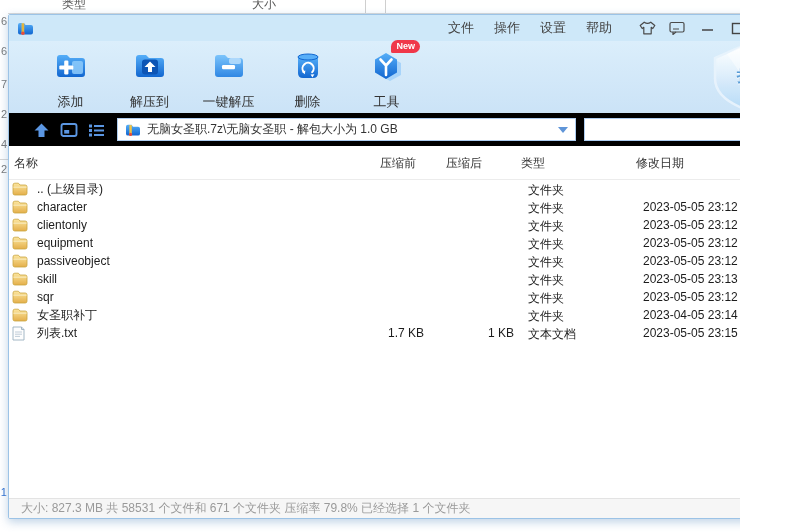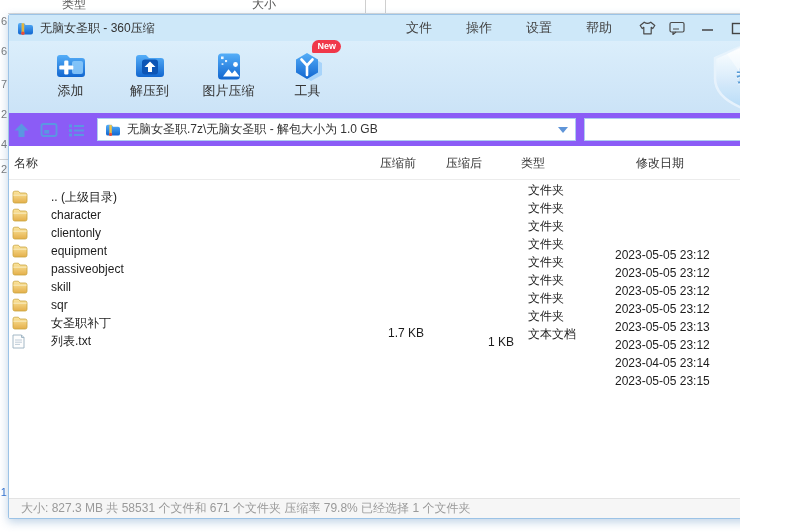--- a/index.html
+++ b/index.html
@@ -25,59 +25,59 @@
   
   .win{position:absolute;left:8px;top:14px;width:777px;height:503px;background:#fff;
        border:1px solid #9cc3e6;border-radius:2px;box-shadow:0 3px 10px rgba(110,155,200,.45);
        display:flex;flex-direction:column;overflow:hidden;}
 
   
   .titlebar{height:26px;flex:none;background:#cee8f9;display:flex;align-items:center;padding:0 10px 0 8px;}
   .titlebar .ticon{flex:none;width:17px;height:15px;margin-right:6px;}
   .titlebar .ttext{font-size:12px;color:#333;white-space:nowrap;}
   .titlebar .spacer{flex:1;}
-  .menus{display:flex;gap:34px;margin-right:26px;font-size:13px;color:#444;}
+  .menus{display:flex;gap:20px;margin-right:26px;font-size:13px;color:#444;}
   .menus span{cursor:default;}
   .winicons{display:flex;gap:12px;align-items:center;}
   .winicons .wi{width:18px;height:16px;display:flex;align-items:center;justify-content:center;}
 
   
   .toolbar{height:72px;flex:none;background:linear-gradient(#dbeefb,#cbe3f7);display:flex;align-items:flex-start;padding-left:22px;position:relative;}
-  .tbtn{width:79px;display:flex;flex-direction:column;align-items:center;gap:1px;padding-top:10px;position:relative;cursor:default;}
+  .tbtn{width:79px;display:flex;flex-direction:column;align-items:center;gap:12px;padding-top:10px;position:relative;cursor:default;}
   .tbtn .tlabel{font-size:13px;color:#333;white-space:nowrap;}
   .badge{position:absolute;top:-1px;right:6px;background:#f0384a;color:#fff;font-size:9px;font-weight:bold;
          padding:1px 5px;border-radius:8px 8px 8px 2px;line-height:11px;}
   .scan{position:absolute;right:17px;top:4px;width:58px;height:64px;}
   .scan .slabel{position:absolute;left:0;top:22px;width:100%;text-align:right;font-size:15px;font-weight:bold;
                 color:#569bd6;letter-spacing:1px;text-shadow:0 1px 1px rgba(255,255,255,.9);}
 
   
-  .navrow{height:33px;flex:none;background:#8b5cf6;display:flex;align-items:center;padding:0 12px 0 4px;}
+  .navrow{height:33px;flex:none;background:#000000;display:flex;align-items:center;padding:0 12px 0 24px;}
   .nicon{flex:none;margin-right:10px;display:flex;align-items:center;}
   .addrbox{flex:1;height:21px;background:#fff;border:1px solid #aecdf0;display:flex;align-items:center;padding:0 7px;margin-right:8px;}
   .addrbox .zi{flex:none;width:16px;height:14px;margin-right:6px;}
   .addrbox .atext{font-size:12px;color:#333;white-space:nowrap;overflow:hidden;flex:1;}
   .addrbox .drop{flex:none;width:0;height:0;border-left:5px solid transparent;border-right:5px solid transparent;border-top:6px solid #5f95d8;margin-left:6px;}
   .searchbox{flex:none;width:188px;height:21px;background:#fff;border:1px solid #aecdf0;display:flex;align-items:center;}
   .searchbox input{flex:1;border:none;outline:none;background:transparent;height:17px;font-size:12px;padding:0 4px;font-family:inherit;}
   .searchbox .mag{flex:none;margin-right:6px;display:flex;}
 
   
   .lheader{height:33px;flex:none;position:relative;background:#fff;border-bottom:1px solid #ececec;font-size:12px;color:#333;}
   .lheader span{position:absolute;top:9px;white-space:nowrap;cursor:default;}
   .h-name{left:5px;}.h-before{left:371px;}.h-after{left:437px;}.h-type{left:512px;}.h-date{left:627px;}
 
   
   .lbody{flex:1;background:#fff;overflow:hidden;}
   .row{position:relative;height:18px;font-size:12px;color:#1c1c1c;cursor:default;}
-  .row .c-name{position:absolute;left:3px;top:8px;height:18px;display:flex;align-items:center;gap:23px;white-space:nowrap;}
+  .row .c-name{position:absolute;left:3px;top:0;height:18px;display:flex;align-items:center;gap:9px;white-space:nowrap;}
   .row .c-before{position:absolute;left:357px;width:80px;top:2px;text-align:center;}
-  .row .c-after{position:absolute;left:445px;width:60px;top:11px;text-align:right;}
+  .row .c-after{position:absolute;left:445px;width:60px;top:2px;text-align:right;}
   .row .c-type{position:absolute;left:519px;top:2px;}
-  .row .c-date{position:absolute;left:606px;top:2px;margin-top:48px;}
+  .row .c-date{position:absolute;left:634px;top:2px;}
   .row .ficon{width:16px;height:14px;flex:none;display:flex;}
 
   
   .statusbar{height:19px;flex:none;background:#f6f6f6;border-top:1px solid #e3e3e3;display:flex;align-items:center;
              padding-left:12px;font-size:12px;color:#9a9a9a;white-space:nowrap;}
 </style>
 </head>
 <body>
 
 <svg width="0" height="0" style="position:absolute">
@@ -123,21 +123,20 @@
 
   <div class="win">
 
     <div class="titlebar">
       <svg class="ticon" viewBox="0 0 17 15">
         <path d="M1 4 q0-2 2-2 h4 l1.5 2 H14 q2 0 2 2 v5.5 q0 2-2 2 H3 q-2 0-2-2 z" fill="url(#gB)"></path>
         <rect x="4.6" y="2.2" width="2.6" height="11" fill="#f3c242"></rect>
         <rect x="5.5" y="3" width="0.9" height="8.5" fill="#caa43a"></rect>
         <circle cx="5.9" cy="12.2" r="1.7" fill="#e84b3c"></circle>
       </svg>
-      <span class="ttext">无脑女圣职 - 360压缩</span>
       <span class="spacer"></span>
       <div class="menus">
         <span>文件</span>
         <span>操作</span>
         <span>设置</span>
         <span>帮助</span>
       </div>
       <div class="winicons">
         <span class="wi">
           <svg width="17" height="14" viewBox="0 0 17 14">
@@ -182,28 +181,36 @@
       <div class="tbtn">
         <svg width="34" height="30" viewBox="0 0 34 30">
           <path d="M3 7 q0-3 3-3 h7 l3 3 h12 q3 0 3 3 v13 q0 3-3 3 H6 q-3 0-3-3 z" fill="url(#gB)"></path>
           <rect x="9" y="8.5" width="16" height="15" rx="3" fill="#0d55b5"></rect>
           <path d="M17 10.5 L22.5 16 H19 V21 H15 V16 H11.5 Z" fill="#fff"></path>
         </svg>
         <span class="tlabel">解压到</span>
       </div>
       <div class="tbtn">
         <svg width="34" height="30" viewBox="0 0 34 30">
-          <rect x="6" y="2.5" width="22" height="26" rx="3.5" fill="url(#gB)"></rect>
-          <rect x="9" y="5.5" width="2.6" height="2.6" fill="#fff" opacity=".9"></rect>
-          <rect x="13" y="9" width="2.1" height="2.1" fill="#fff" opacity=".85"></rect>
-          <rect x="9.6" y="12.2" width="1.8" height="1.8" fill="#fff" opacity=".8"></rect>
-          <circle cx="23.5" cy="13.5" r="2.4" fill="#fff"></circle>
-          <path d="M11 25.5 L16.5 18.2 L20 22.6 L22.8 19.2 L27.6 25.5 Z" fill="#fff"></path>
-        </svg>
-        <span class="tlabel">图片压缩</span>
+          <path d="M3 7 q0-3 3-3 h7 l3 3 h12 q3 0 3 3 v13 q0 3-3 3 H6 q-3 0-3-3 z" fill="url(#gBL)"></path>
+          <rect x="17" y="7" width="12" height="6" rx="2" fill="#b5dcfc" opacity=".9"></rect>
+          <rect x="10" y="14" width="13" height="4.2" rx="1.2" fill="#fff"></rect>
+        </svg>
+        <span class="tlabel">一键解压</span>
+      </div>
+      <div class="tbtn">
+        <svg width="34" height="30" viewBox="0 0 34 30">
+          <path d="M7 6 h20 v16 q0 5 -5 5 h-10 q-5 0 -5 -5 z" fill="url(#gB)"></path>
+          <ellipse cx="17" cy="6" rx="10" ry="3" fill="#57aef8"></ellipse>
+          <ellipse cx="17" cy="6" rx="10" ry="3" fill="none" stroke="#1166d0" stroke-width="1"></ellipse>
+          <path d="M12.6 20.8 A5.6 5.6 0 1 1 21.2 21.2" stroke="#fff" stroke-width="2" fill="none" stroke-linecap="round"></path>
+          <path d="M13.8 23.2 L10.8 20.8 L14.4 19.4 Z" fill="#fff"></path>
+          <path d="M19.6 23.6 L23.4 23.2 L21.4 26.4 Z" fill="#fff"></path>
+        </svg>
+        <span class="tlabel">删除</span>
       </div>
       <div class="tbtn">
         <span class="badge">New</span>
         <svg width="34" height="30" viewBox="0 0 34 30">
           <polygon points="20,6 31,12 31,24 20,30 9,24 9,12" fill="#a8d4fa"></polygon>
           <polygon points="16,2 27,8.5 27,21.5 16,28 5,21.5 5,8.5" fill="url(#gB)"></polygon>
           <path d="M10.5 8.5 L16 14.5 M21.5 8.5 L16 14.5 M16 14.5 L16 24" stroke="#fff" stroke-width="2.6" stroke-linecap="round" fill="none"></path>
         </svg>
         <span class="tlabel">工具</span>
       </div>

